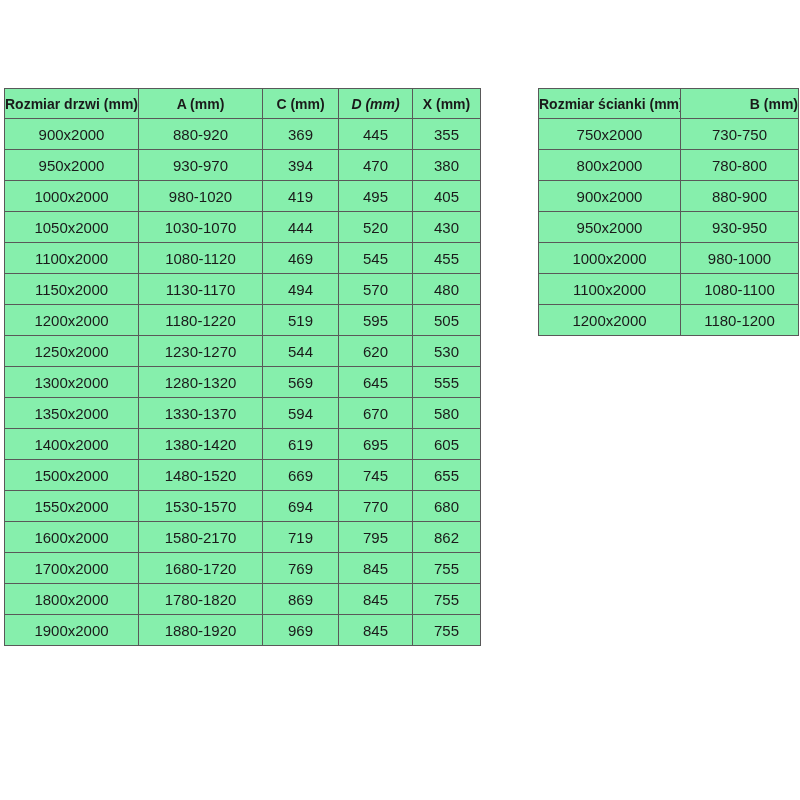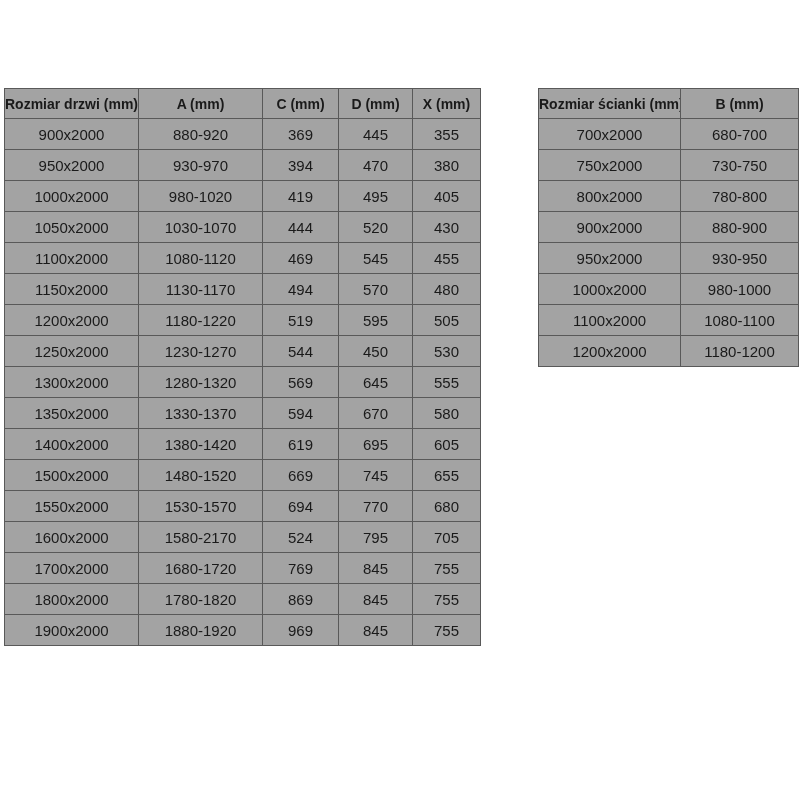--- a/index.html
+++ b/index.html
@@ -9,21 +9,21 @@
     background: #ffffff;
     font-family: "Liberation Sans", sans-serif;
     position: relative;
   }
   .page { position: relative; width: 800px; height: 800px; }
 
   table.dim-table {
     border-collapse: collapse;
     table-layout: fixed;
     position: absolute;
-    background: #a3a3a3;
+    background: #86efac;
   }
   table.dim-table th,
   table.dim-table td {
     border: 1px solid #595959;
     text-align: center;
     vertical-align: middle;
     color: #1a1a1a;
     height: 31px;
     overflow: hidden;
     white-space: nowrap;
@@ -36,27 +36,27 @@
   table.dim-table td {
     font-size: 15px;
     font-weight: normal;
   }
 
   
   #door-table { left: 4px; top: 88px; width: 476px; }
   #door-table th:nth-child(1) { width: 134px; }
   #door-table th:nth-child(2) { width: 124px; margin-left: 24px; }
   #door-table th:nth-child(3) { width: 76px; margin-left: 20px; }
-  #door-table th:nth-child(4) { width: 74px; }
+  #door-table th:nth-child(4) { width: 74px; font-style: italic; }
   #door-table th:nth-child(5) { width: 68px; text-align: center; }
 
   
   #wall-table { left: 538px; top: 88px; width: 260px; }
   #wall-table th:nth-child(1) { width: 142px; }
-  #wall-table th:nth-child(2) { width: 118px; }
+  #wall-table th:nth-child(2) { width: 118px; text-align: right; }
 </style>
 </head>
 <body>
 
 <div class="page">
   <table class="dim-table" id="door-table">
       <thead>
         <tr>
           <th>Rozmiar drzwi (mm)</th>
           <th>A (mm)</th>
@@ -112,21 +112,21 @@
           <td>1200x2000</td>
           <td>1180-1220</td>
           <td>519</td>
           <td>595</td>
           <td>505</td>
         </tr>
         <tr>
           <td>1250x2000</td>
           <td>1230-1270</td>
           <td>544</td>
-          <td>450</td>
+          <td>620</td>
           <td>530</td>
         </tr>
         <tr>
           <td>1300x2000</td>
           <td>1280-1320</td>
           <td>569</td>
           <td>645</td>
           <td>555</td>
         </tr>
         <tr>
@@ -153,23 +153,23 @@
         <tr>
           <td>1550x2000</td>
           <td>1530-1570</td>
           <td>694</td>
           <td>770</td>
           <td>680</td>
         </tr>
         <tr>
           <td>1600x2000</td>
           <td>1580-2170</td>
-          <td>524</td>
+          <td>719</td>
           <td>795</td>
-          <td>705</td>
+          <td>862</td>
         </tr>
         <tr>
           <td>1700x2000</td>
           <td>1680-1720</td>
           <td>769</td>
           <td>845</td>
           <td>755</td>
         </tr>
         <tr>
           <td>1800x2000</td>
@@ -190,24 +190,20 @@
 
   <table class="dim-table" id="wall-table">
       <thead>
         <tr>
           <th>Rozmiar ścianki (mm)</th>
           <th>B (mm)</th>
         </tr>
       </thead>
       <tbody>
         <tr>
-          <td>700x2000</td>
-          <td>680-700</td>
-        </tr>
-        <tr>
           <td>750x2000</td>
           <td>730-750</td>
         </tr>
         <tr>
           <td>800x2000</td>
           <td>780-800</td>
         </tr>
         <tr>
           <td>900x2000</td>
           <td>880-900</td>

